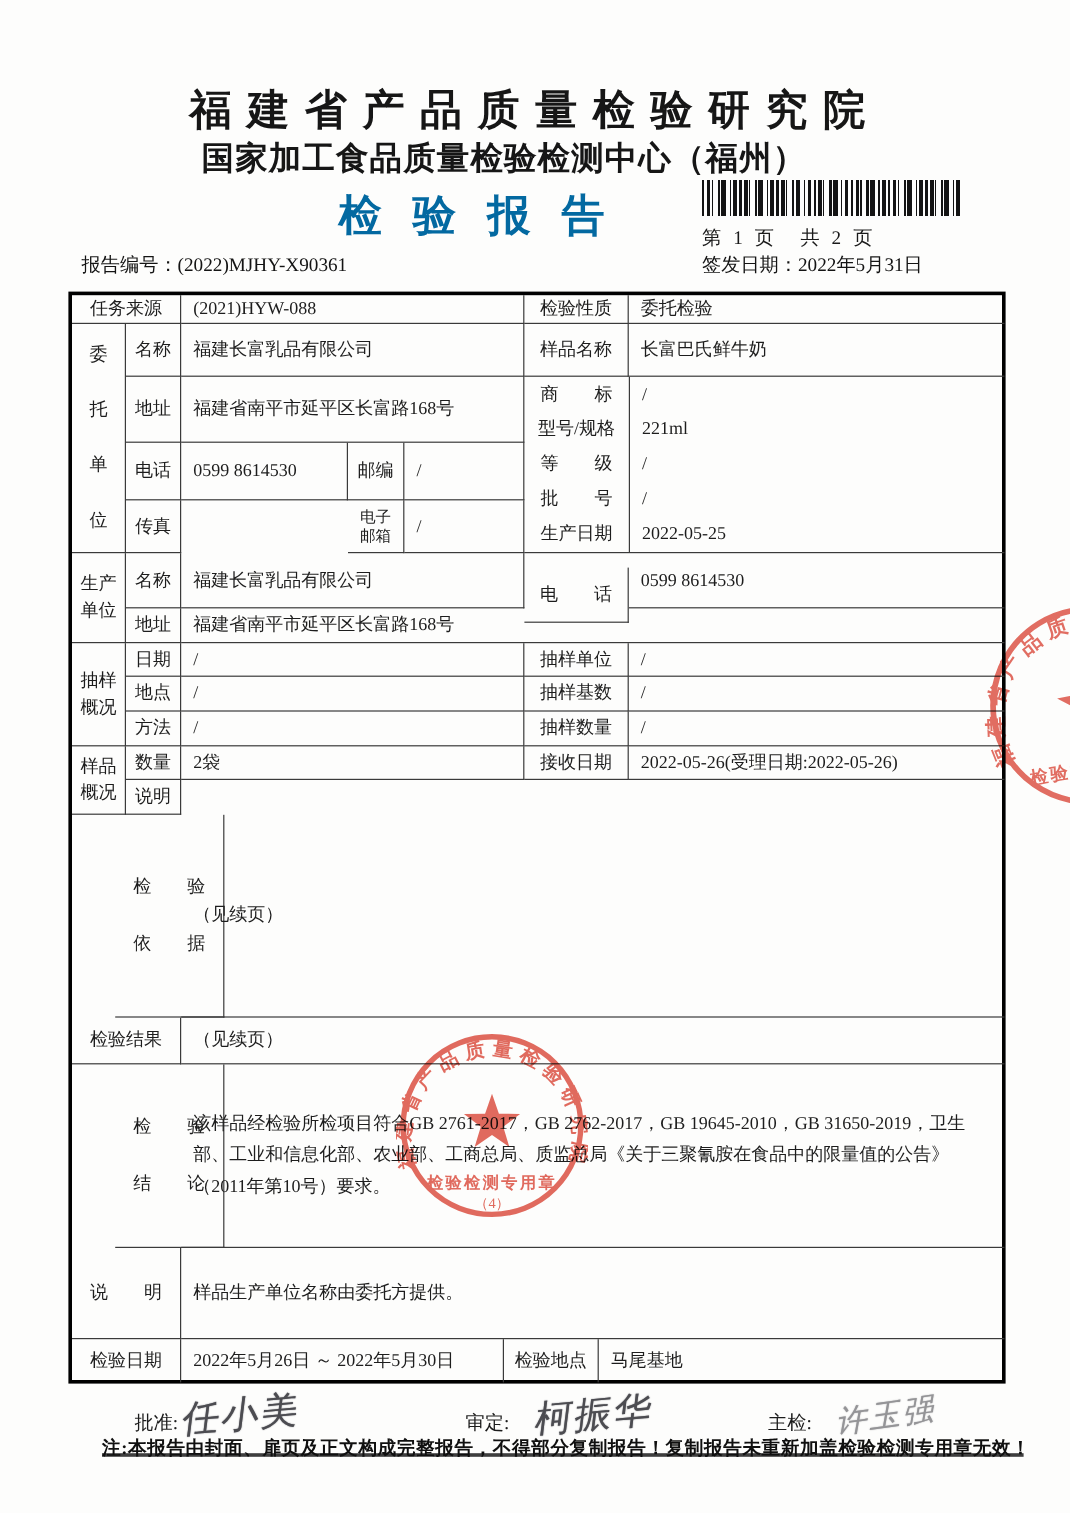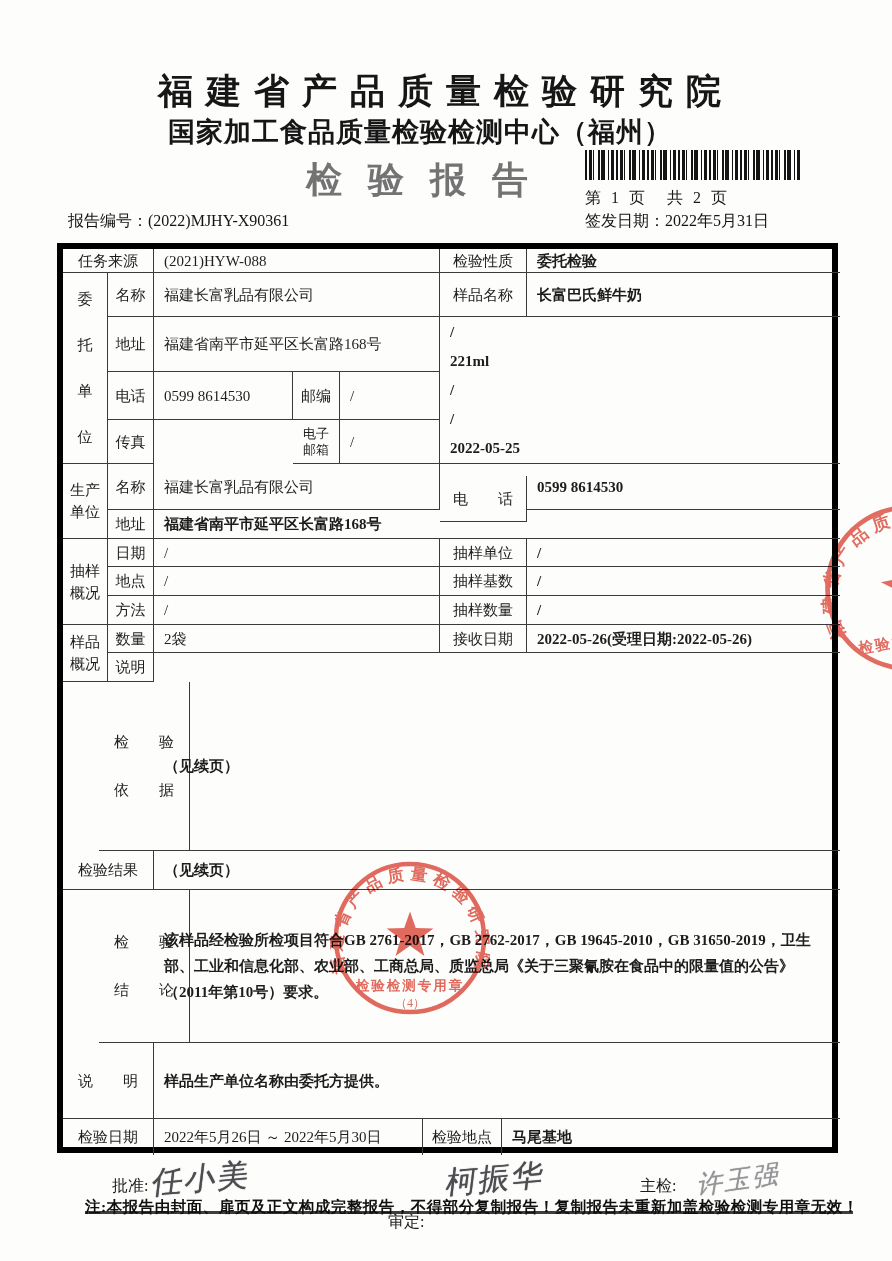--- a/index.html
+++ b/index.html
@@ -8,43 +8,43 @@
     background:#fdfdfc;
     font-family:"Liberation Serif","DejaVu Serif",serif;
     color:#1d1d1d;
   }
   
   .org-title{position:absolute;left:0;top:68px;width:892px;text-align:center;
     font-size:35px;font-weight:bold;letter-spacing:13px;color:#161616;}
   .org-sub{position:absolute;left:0;top:114px;width:840px;text-align:center;
     font-size:27px;font-weight:bold;letter-spacing:1px;color:#161616;}
   .report-title{position:absolute;left:0;top:156px;width:812px;text-align:center;
-    font-size:36px;font-weight:bold;letter-spacing:26px;color:#737373;padding-left:24px;}
+    font-size:36px;font-weight:bold;letter-spacing:26px;color:#0369a1;}
   .barcode{position:absolute;left:585px;top:150px;width:215px;height:30px;
     background:repeating-linear-gradient(90deg,
       #141414 0 2px,transparent 2px 4px,
       #141414 4px 7px,transparent 7px 8px,
       #141414 8px 9px,transparent 9px 13px,
       #141414 13px 15px,transparent 15px 16px,
       #141414 16px 20px,transparent 20px 23px,
       #141414 23px 24px,transparent 24px 26px,
       #141414 26px 29px,transparent 29px 31px);}
   .page-info{position:absolute;left:585px;top:188px;font-size:16px;letter-spacing:3px;color:#1a1a1a;}
   .report-no{position:absolute;left:68px;top:211px;font-size:16px;color:#141414;}
   .issue-date{position:absolute;left:585px;top:211px;font-size:16px;color:#141414;}
   
   .tbl{position:absolute;left:57px;top:243px;width:781px;height:910px;
-    border:6px solid #000000;box-sizing:border-box;background:transparent;}
+    border:3px solid #000000;box-sizing:border-box;background:transparent;}
   .cell{position:absolute;box-sizing:border-box;
     border-right:1px solid #3a3a3a;border-bottom:1px solid #3a3a3a;
     font-size:15px;color:#1d1d1d;display:flex;align-items:center;
     white-space:pre-line;overflow:hidden;line-height:20px;}
   .lab{justify-content:center;text-align:center;}
   .val{padding:0 6px 0 10px;}
-  .noR{border-right:none;font-weight:bold;}
+  .noR{border-right:none;}
   .noB{border-bottom:none;}
   .vgroup{line-height:46px;}
   .g2{line-height:22px;}
   .big-lab{line-height:48px;margin-left:36px;}
   .small{font-size:13px;line-height:16px;}
   .wrapv{line-height:26px;align-items:center;}
   .sampleinfo{padding:0;align-items:stretch;}
   .si-labels{width:87px;border-right:1px solid #3a3a3a;display:flex;flex-direction:column;
     justify-content:space-around;text-align:center;}
   .si-labels div{white-space:pre;}
@@ -88,20 +88,27 @@
 
   <div class="cell lab" style="left:45px;top:24px;width:46px;height:44px">名称</div>
   <div class="cell val" style="left:91px;top:24px;width:286px;height:44px">福建长富乳品有限公司</div>
   <div class="cell lab" style="left:377px;top:24px;width:87px;height:44px">样品名称</div>
   <div class="cell val noR" style="left:464px;top:24px;width:313px;height:44px">长富巴氏鲜牛奶</div>
 
   <div class="cell lab" style="left:45px;top:68px;width:46px;height:55px">地址</div>
   <div class="cell val" style="left:91px;top:68px;width:286px;height:55px">福建省南平市延平区长富路168号</div>
 
   <div class="cell noR sampleinfo" style="left:377px;top:68px;width:400px;height:147px">
+    <div class="si-labels">
+      <div>商　　标</div>
+      <div>型号/规格</div>
+      <div>等　　级</div>
+      <div>批　　号</div>
+      <div>生产日期</div>
+    </div>
     <div class="si-values">
       <div>/</div>
       <div>221ml</div>
       <div>/</div>
       <div>/</div>
       <div>2022-05-25</div>
     </div>
   </div>
 
   <div class="cell lab" style="left:45px;top:123px;width:46px;height:48px">电话</div>
@@ -187,19 +194,19 @@
   <text font-size="17" fill="#dc4a3b" letter-spacing="5.5" font-weight="bold">
     <textPath href="#arcEdge" startOffset="50%" text-anchor="middle">福建省产品质量检验研究院</textPath>
   </text>
   <polygon transform="translate(85,83) scale(0.85)" fill="#dc4a3b" points="0,-30 7.05,-9.71 28.53,-9.27 11.41,3.71 17.63,24.27 0,12 -17.63,24.27 -11.41,3.71 -28.53,-9.27 -7.05,-9.71"></polygon>
   <text x="85" y="138" text-anchor="middle" font-size="14" letter-spacing="2" fill="#dc4a3b" font-weight="bold">检验检测专用章</text>
   <text x="85" y="155" text-anchor="middle" font-size="12" fill="#dc4a3b">（4）</text>
 </svg>
 
 <div class="sig-label" style="left:112px;top:1176px">批准:</div>
 <div class="sig-name" style="left:152px;top:1158px">任小美</div>
-<div class="sig-label" style="left:388px;top:1212px">审定:</div>
+<div class="sig-label" style="left:388px;top:1176px">审定:</div>
 <div class="sig-name" style="left:446px;top:1158px">柯振华</div>
 <div class="sig-label" style="left:640px;top:1176px">主检:</div>
 <div class="sig-name faint" style="left:698px;top:1162px">许玉强</div>
 
 <div class="rule"></div>
 <div class="footnote">注:本报告由封面、扉页及正文构成完整报告，不得部分复制报告！复制报告未重新加盖检验检测专用章无效！</div>
 
 </body></html>

